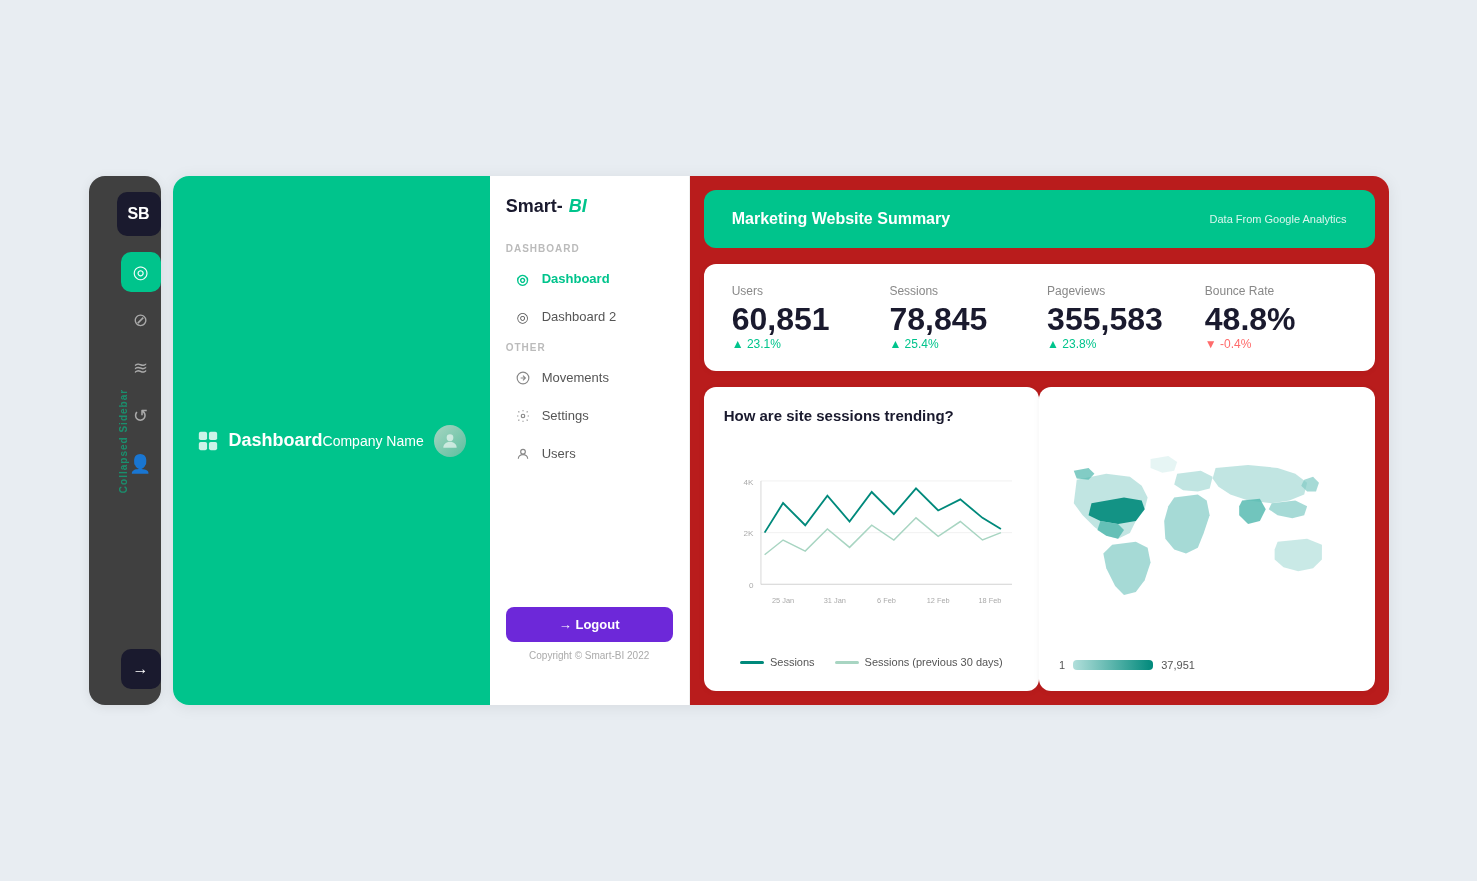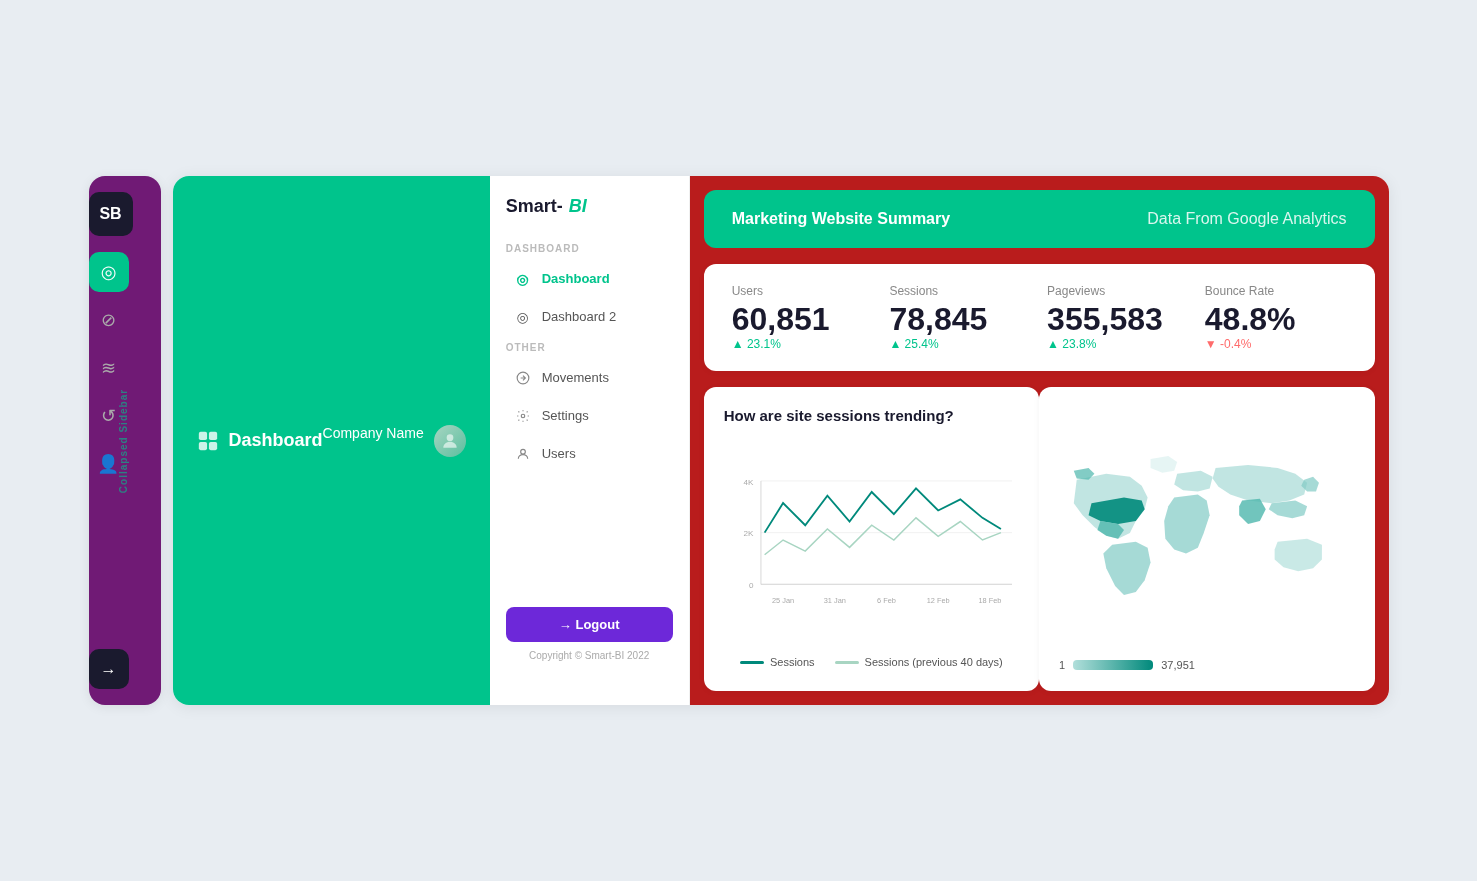--- a/index.html
+++ b/index.html
@@ -16,25 +16,25 @@
     .outer-shell {
       display: flex;
       align-items: stretch;
       gap: 12px;
       width: 1300px;
     }
 
     
     .collapsed-sidebar {
       width: 72px;
-      background: #701a75;
+      background: #404040;
       border-radius: 16px;
       display: flex;
       flex-direction: column;
-      align-items: flex-start;
+      align-items: flex-end;
       padding: 16px 0;
       gap: 8px;
       box-shadow: 0 2px 12px rgba(0,0,0,0.08);
       position: relative;
     }
     .collapsed-sidebar .logo-box {
       width: 44px;
       height: 44px;
       background: #1a1a2e;
       border-radius: 10px;
@@ -109,21 +109,21 @@
     .top-header .header-left {
       display: flex;
       align-items: center;
       gap: 10px;
       color: #fff;
       font-size: 18px;
       font-weight: 600;
     }
     .top-header .header-right {
       display: flex;
-      align-items: flex-start;
+      align-items: center;
       gap: 10px;
       color: #fff;
       font-size: 14px;
     }
     .company-avatar {
       width: 32px;
       height: 32px;
       border-radius: 50%;
       background: #ccc;
       overflow: hidden;
@@ -229,21 +229,21 @@
     .summary-card {
       background: #00c48c;
       border-radius: 12px;
       padding: 20px 28px;
       display: flex;
       justify-content: space-between;
       align-items: center;
       margin-bottom: 16px;
     }
     .summary-card .card-title { color: #fff; font-size: 16px; font-weight: 700; }
-    .summary-card .card-subtitle { color: rgba(255,255,255,0.85); font-size: 16px; }
+    .summary-card .card-subtitle { color: rgba(255,255,255,0.85); font-size: 11px; }
 
     .metrics-row {
       background: #fff;
       border-radius: 12px;
       padding: 20px 28px;
       display: grid;
       grid-template-columns: repeat(4, 1fr);
       gap: 16px;
       margin-bottom: 16px;
       box-shadow: 0 1px 6px rgba(0,0,0,0.05);
@@ -462,21 +462,21 @@
 
                 <polyline fill="none" stroke="#00897b" stroke-width="2.5" points="55,90 80,50 110,80 140,40 170,75 200,35 230,65 260,30 290,60 320,45 350,70 375,85"></polyline>
               </svg>
               <div class="chart-legend">
                 <div class="legend-item">
                   <div class="legend-line" style="background:#00897b;"></div>
                   <span>Sessions</span>
                 </div>
                 <div class="legend-item">
                   <div class="legend-line" style="background:#a8d5c2;"></div>
-                  <span>Sessions (previous 40 days)</span>
+                  <span>Sessions (previous 30 days)</span>
                 </div>
               </div>
             </div>
           </div>
 
           <div class="chart-card">
             <div class="map-container">
               <svg class="world-map" viewBox="0 0 500 280">
 
                 <path d="M30,60 L80,50 L120,55 L140,70 L150,90 L145,110 L130,130 L120,150 L100,160 L80,155 L60,140 L40,120 L25,100 Z" fill="#b2dfdb" opacity="0.8"></path>

